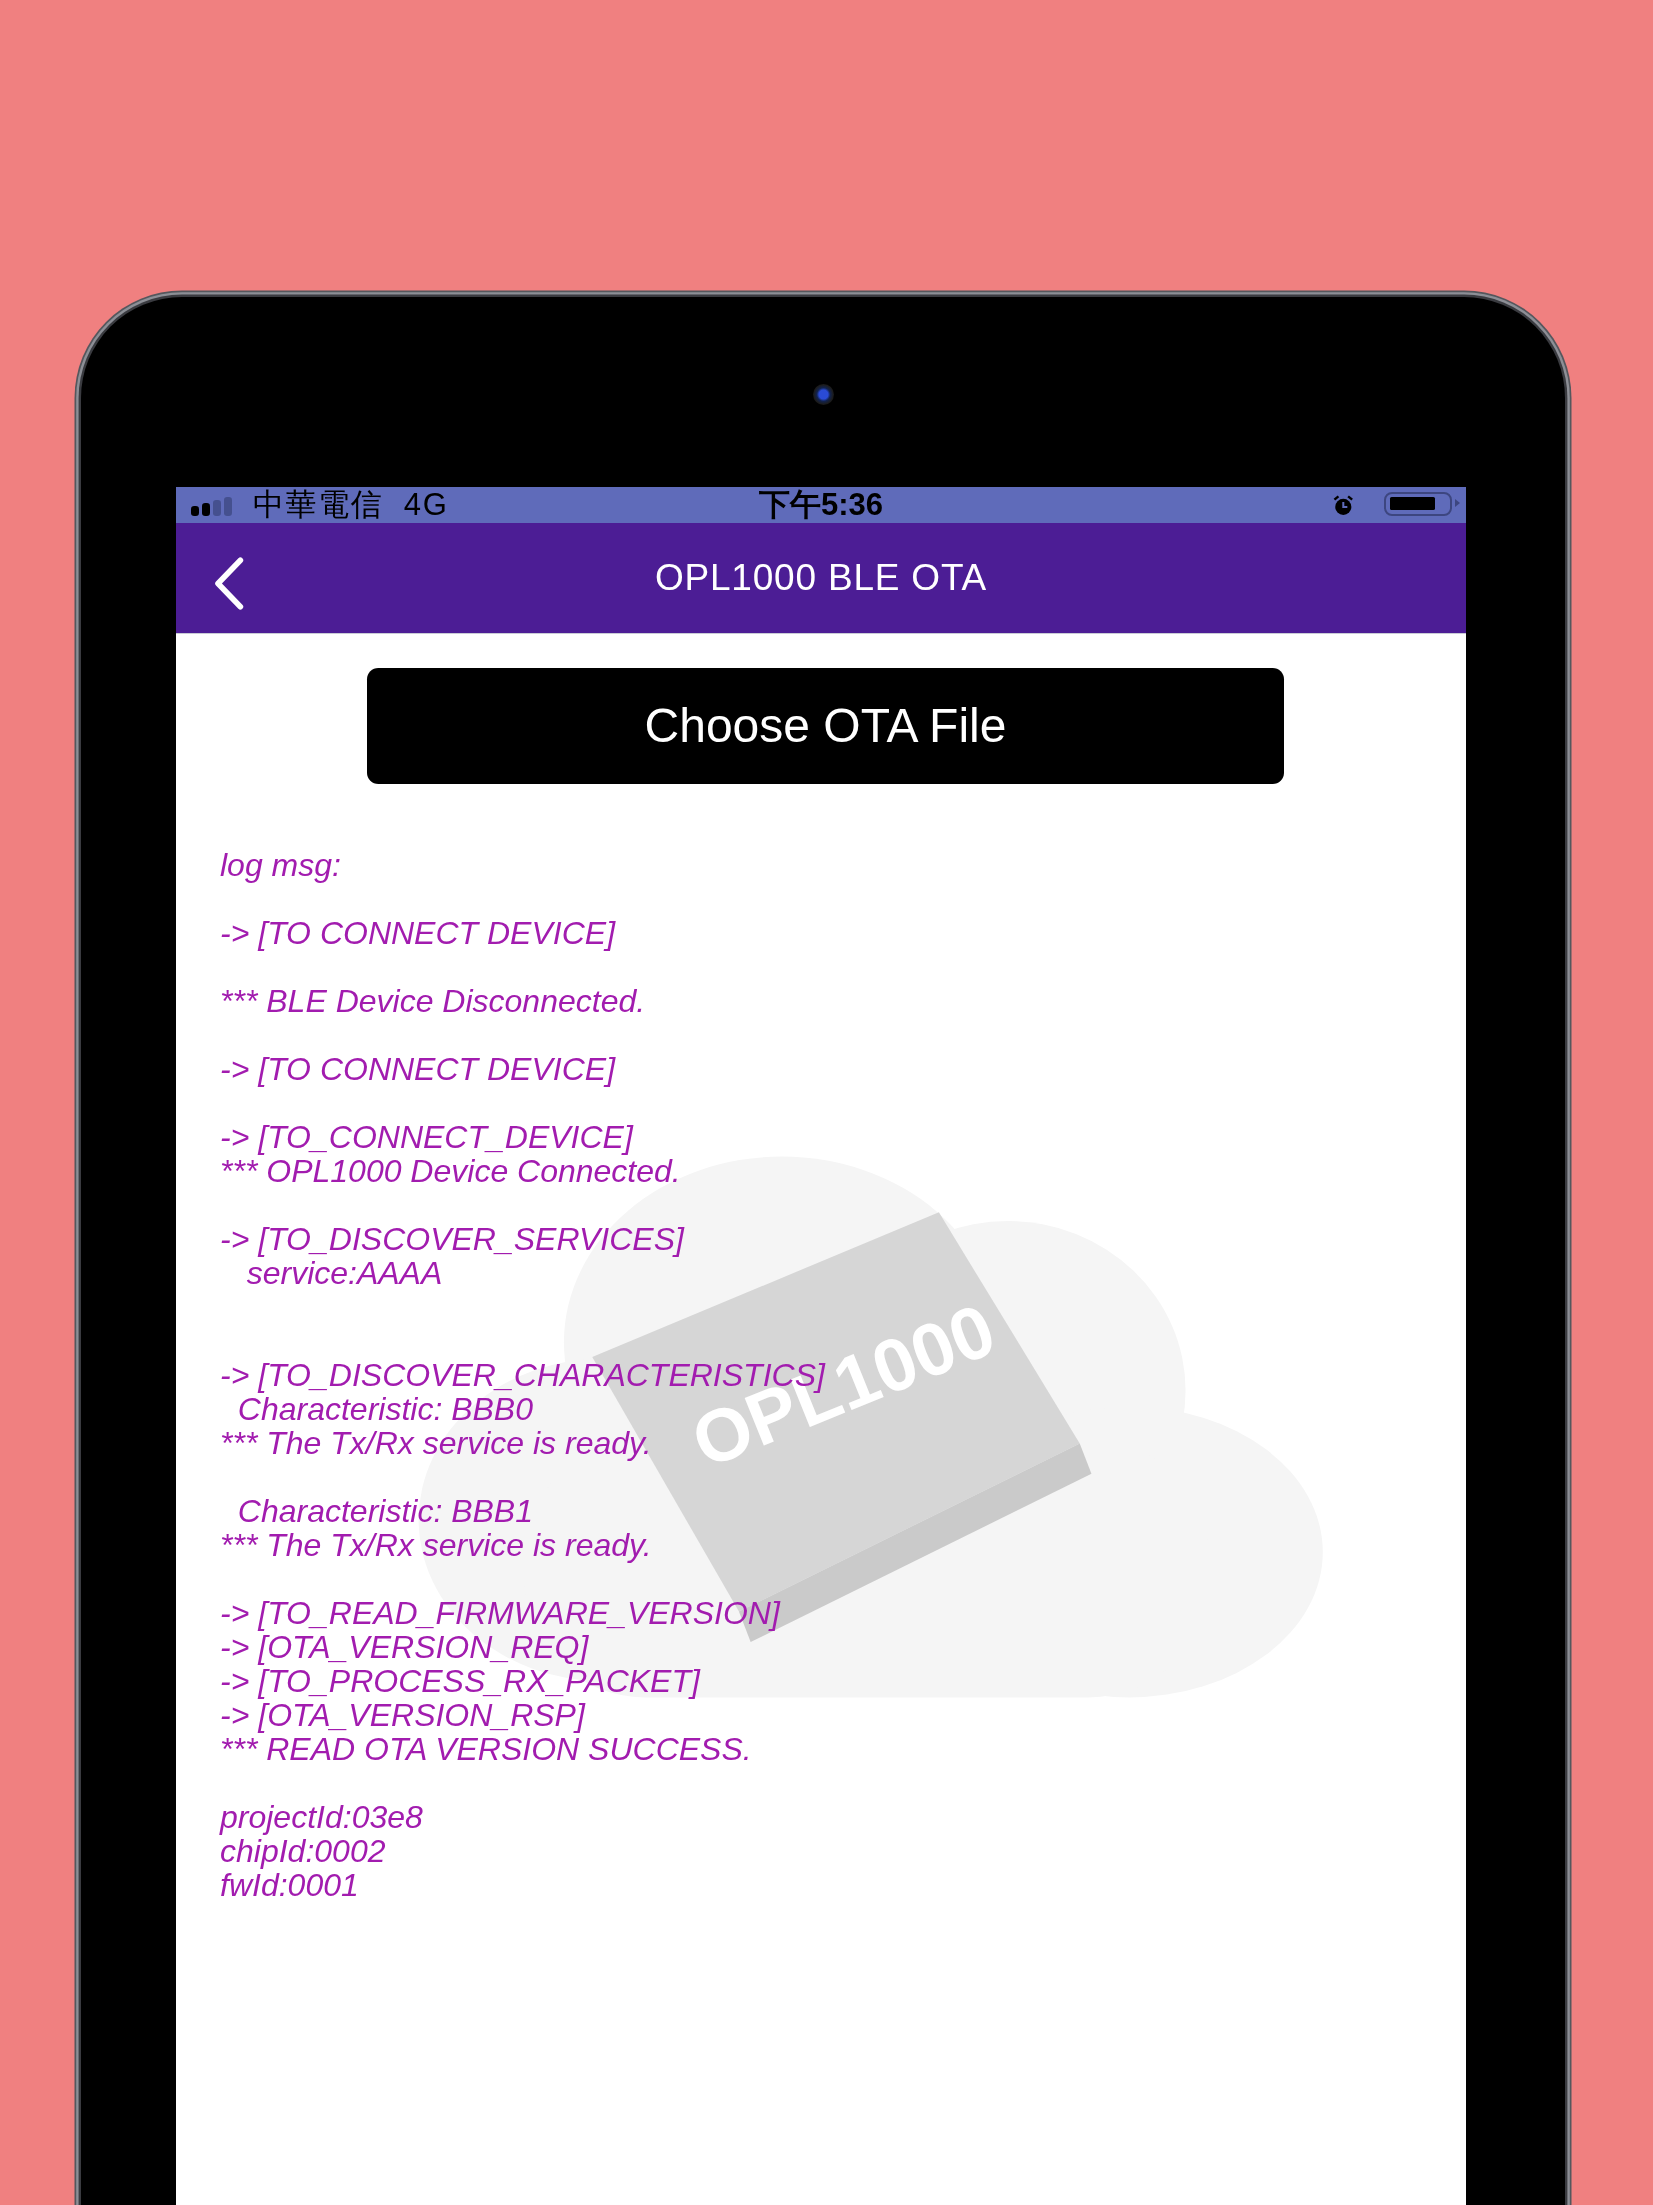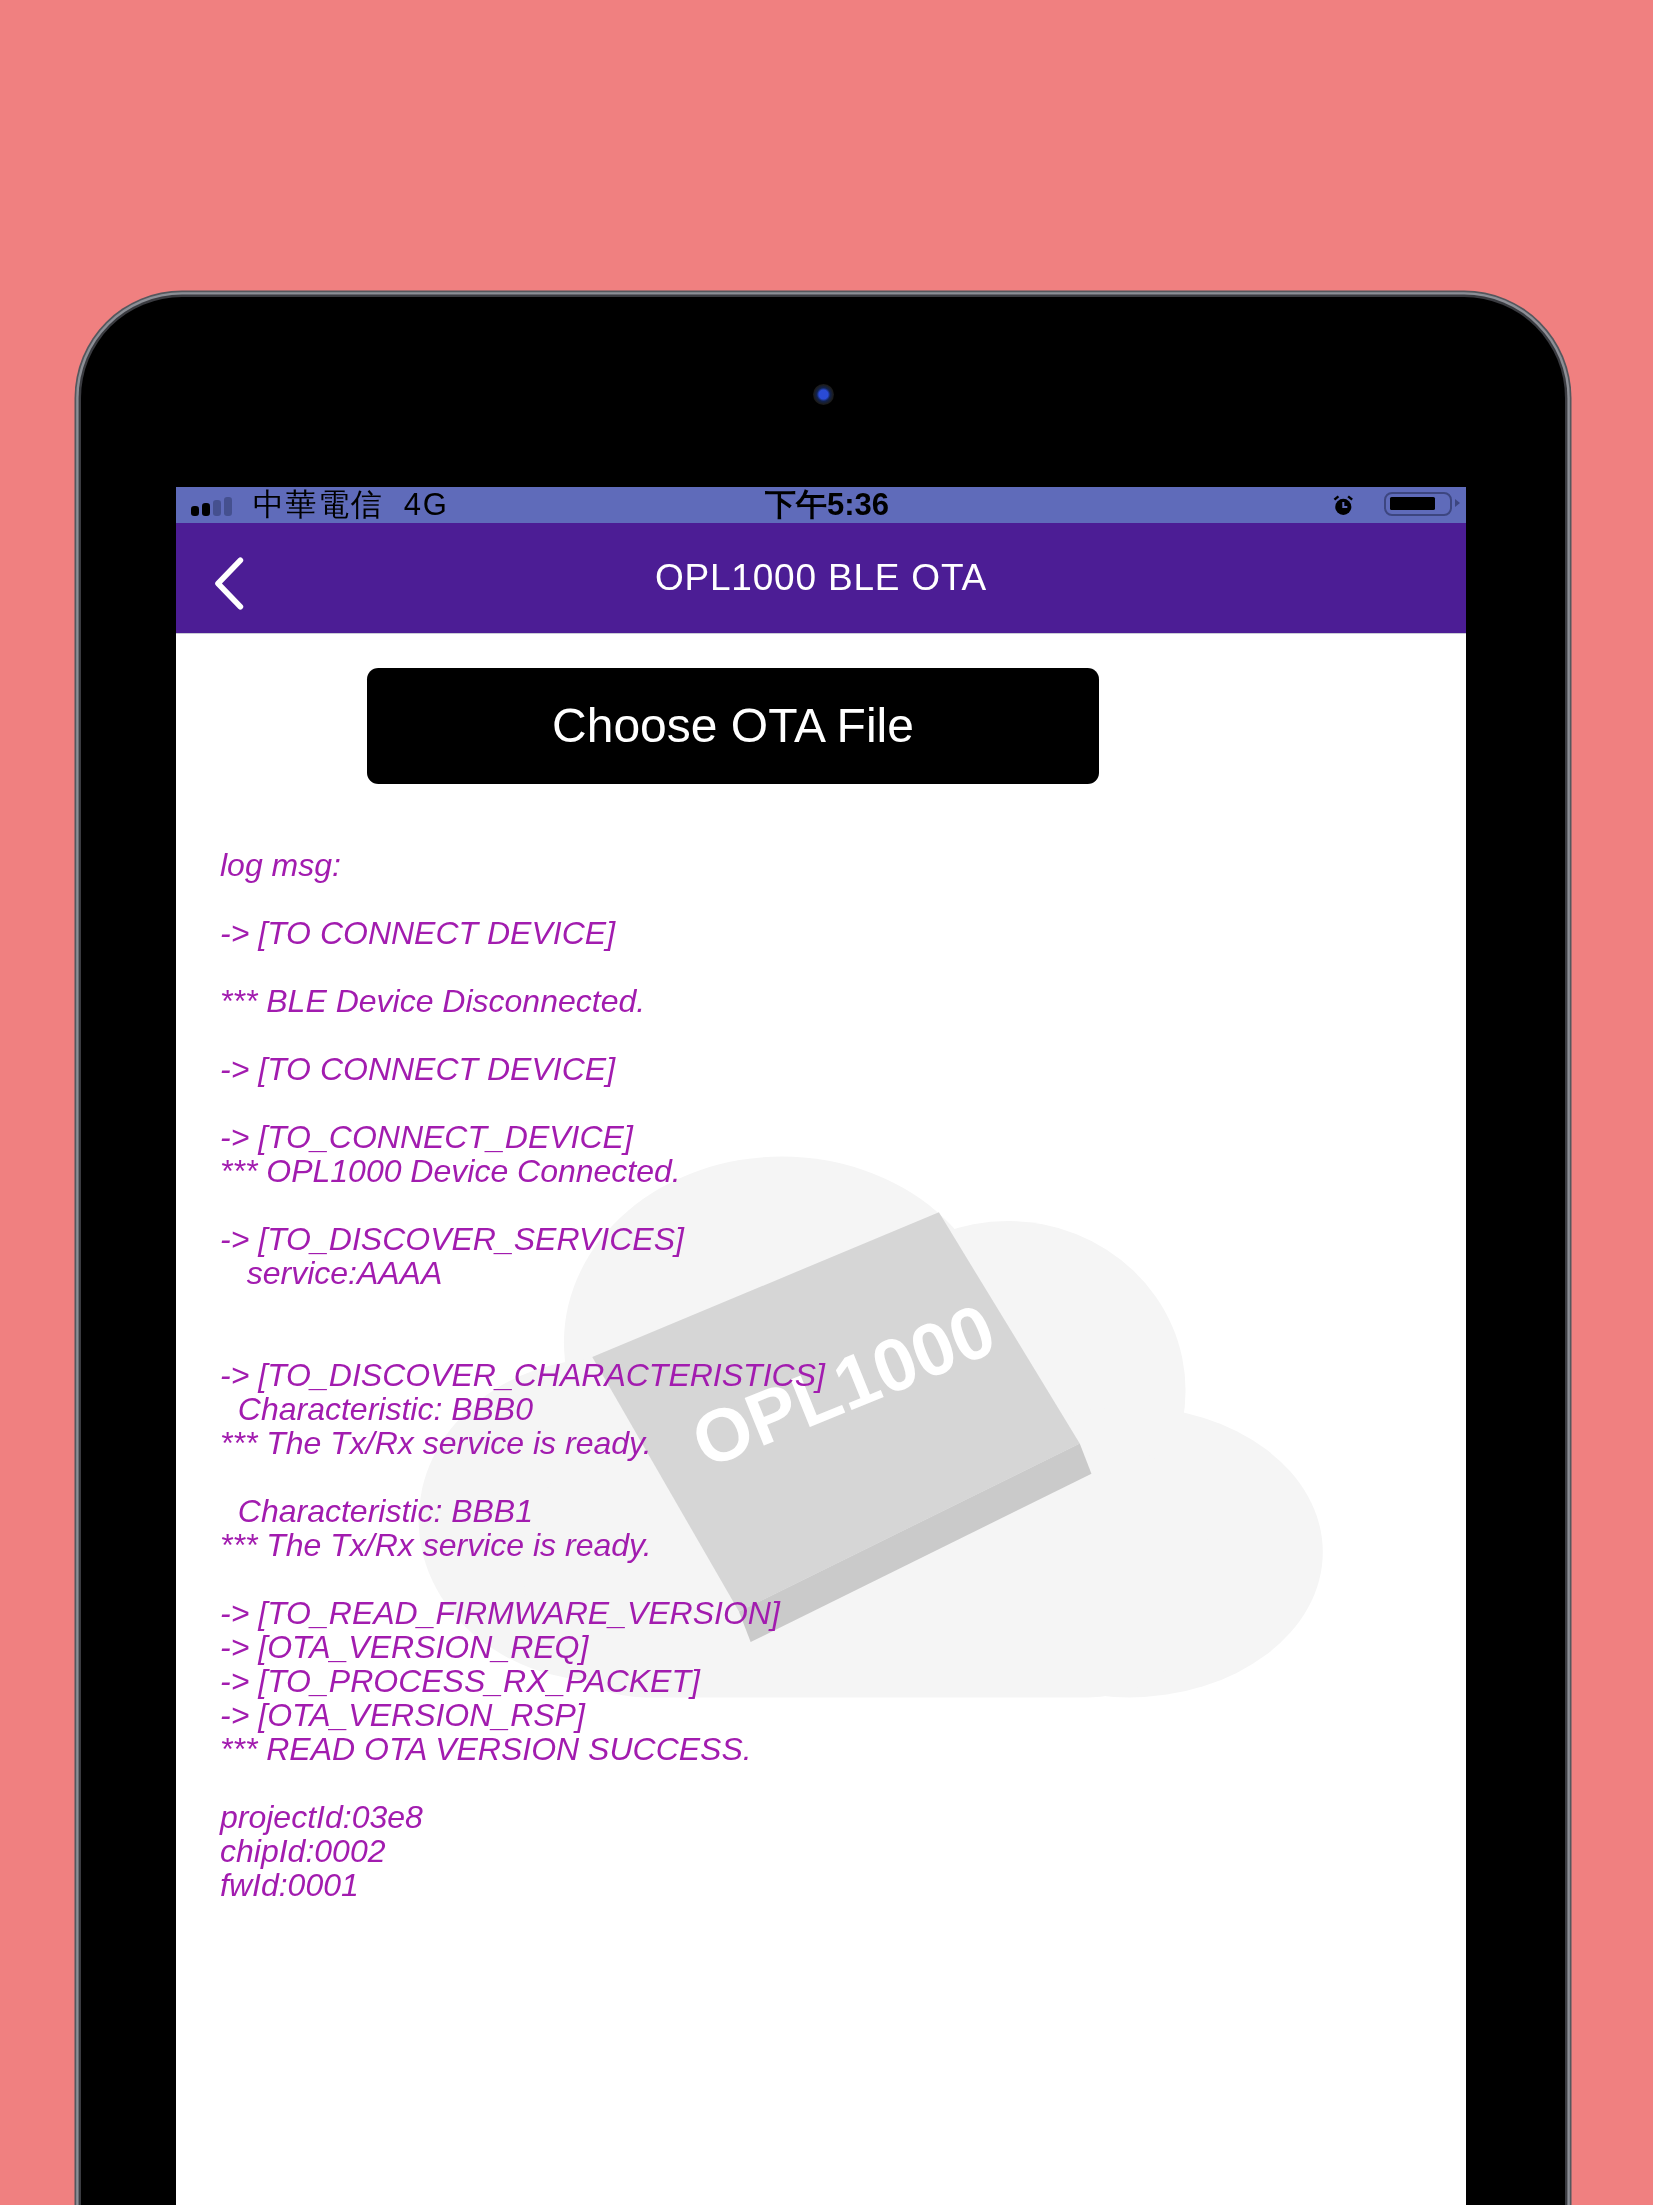--- a/index.html
+++ b/index.html
@@ -16,39 +16,39 @@
   .camera {
     position:absolute; left:813px; top:384px; width:21px; height:21px; border-radius:50%;
     background:radial-gradient(circle at 50% 50%, #2a4bd6 0 30%, #11224f 45%, #1c1c1c 65%, #000 100%);
   }
   .screen {
     position:absolute; left:176px; top:487px; width:1290px; height:1719px;
     background:#fff; overflow:hidden;
   }
   .statusbar {
     position:absolute; left:0; top:0; width:100%; height:36px; background:#5F6BBA;
-    color:#000; font-size:31px; line-height:36px;padding-left:12px;
+    color:#000; font-size:31px; line-height:36px;
   }
   .signal { position:absolute; left:14.5px; top:9.7px; height:19.4px; display:flex; align-items:flex-end; gap:3.2px; }
   .signal span { width:8px; border-radius:3.2px; background:#000; }
   .signal span.dim { background:#45508f; }
   .carrier { position:absolute; left:77px; top:0; letter-spacing:1.6px; }
   .clock { position:absolute; left:0; right:0; top:0; text-align:center; font-weight:bold; }
   .alarm { position:absolute; left:1156px; top:6.5px; width:22.6px; height:22.6px; }
   .battery { position:absolute; left:1208px; top:4.8px; width:68px; height:24px; border:2.4px solid #3d4680; border-radius:8px; box-sizing:border-box; }
   .battery .fill { position:absolute; left:4px; top:3.2px; width:45px; height:13px; background:#000; border-radius:1.6px; }
   .battery .nub { position:absolute; right:-9.7px; top:5.7px; width:0; height:0; border-top:4.8px solid transparent; border-bottom:4.8px solid transparent; border-left:5.7px solid #3d4680; }
   .navbar {
     position:absolute; left:0; top:36px; width:100%; height:110px; background:#4c1d95;
     border-bottom:1.6px solid #c9cbd6;
   }
   .back { position:absolute; left:34px; top:32px; width:40px; height:57px; }
   .nav-title { position:absolute; left:0; right:0; top:0; line-height:110px; text-align:center; color:#fff; font-size:37px; letter-spacing:0.8px; }
   .choose-btn {
-    position:absolute; left:191px; top:181px; width:732px; height:116px;
+    position:absolute; left:191px; top:181px; width:917px; height:116px;
     background:#000; color:#fff; border-radius:11.3px; border:none;
     font-family:"Liberation Sans", sans-serif; font-size:48px; line-height:116px; text-align:center;
     padding:0; cursor:pointer;
   }
   .watermark { position:absolute; left:186px; top:613px; width:969px; height:662px; pointer-events:none; }
   .log {
     position:absolute; left:44px; top:361px; width:1195px;
     color:#a21caf; font-style:italic; font-size:32px; line-height:34px; white-space:pre;
   }
   .log .line { height:34px; }

